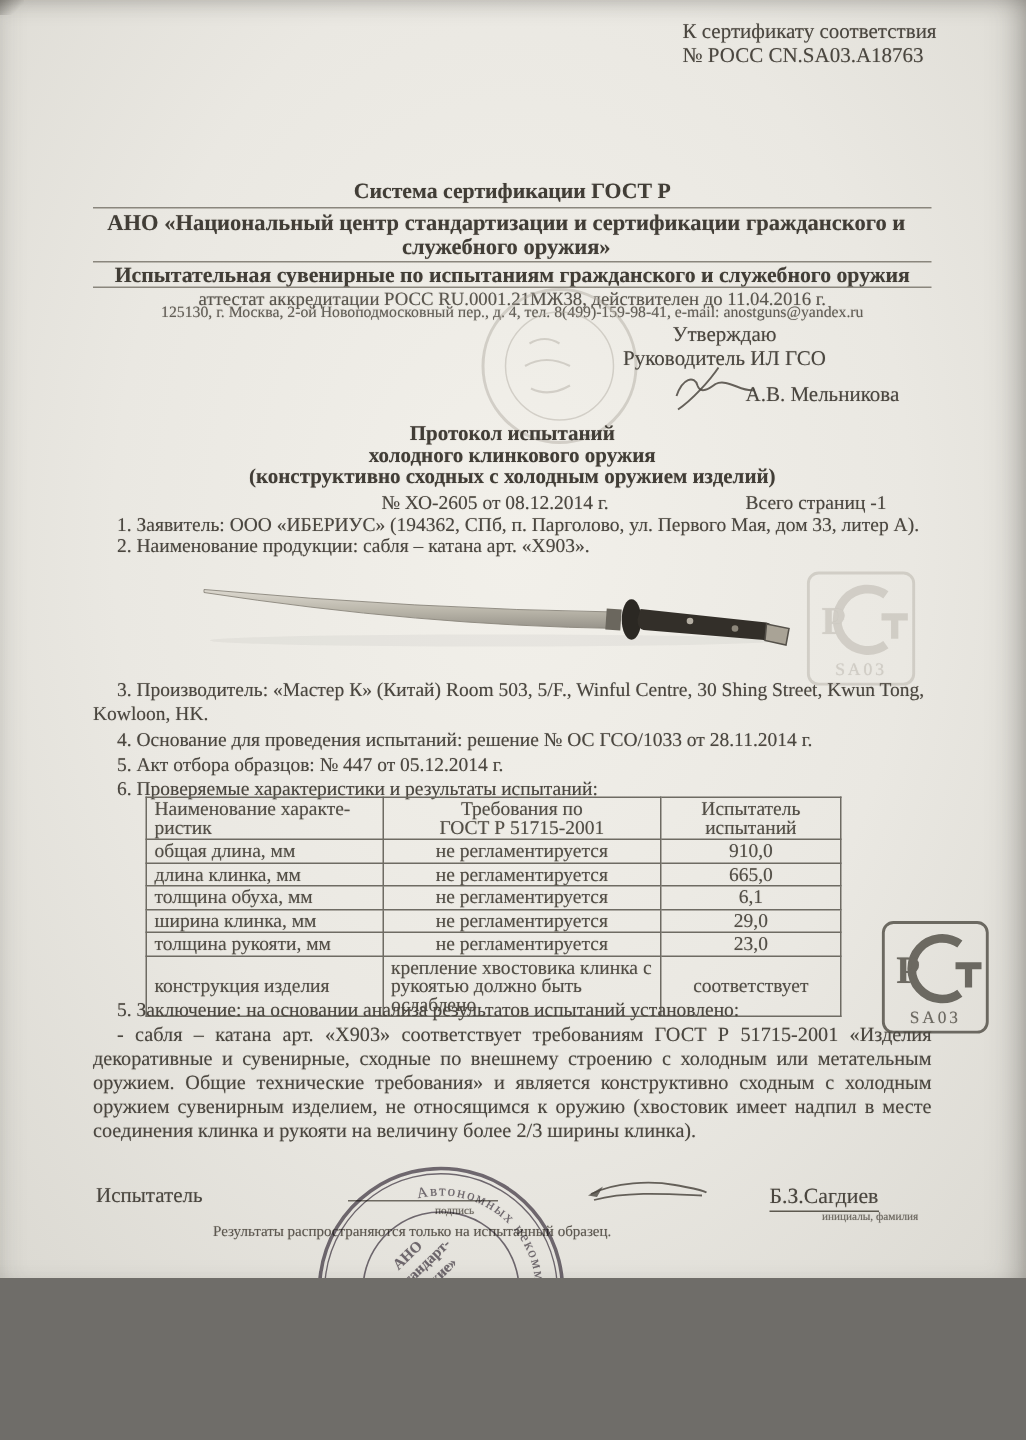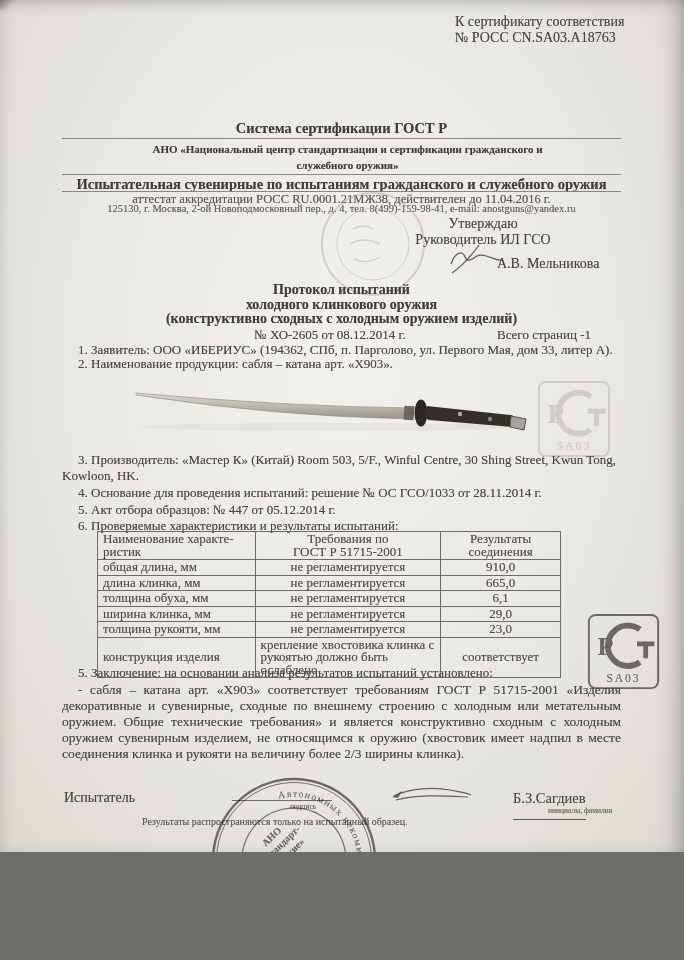--- a/index.html
+++ b/index.html
@@ -53,21 +53,21 @@
     </defs>
   </svg>
 
   <div class="abs" style="left:455px;top:14px;font-size:14px;line-height:16px;">
     <div>К сертификату соответствия</div>
     <div>№ РОСС CN.SA03.A18763</div>
   </div>
 
   <div class="abs c b" style="left:62px;top:120px;width:559px;font-size:14.5px;">Система сертификации ГОСТ Р</div>
   <div class="rule" style="left:62px;top:138px;width:559px;"></div>
-  <div class="abs c b pre" style="left:68px;top:141px;width:559px;font-size:11px;line-height:16px;">АНО «Национальный центр стандартизации и сертификации гражданского и
+  <div class="abs c b pre" style="left:58px;top:141px;width:559px;font-size:15px;line-height:16px;">АНО «Национальный центр стандартизации и сертификации гражданского и
 служебного оружия»</div>
   <div class="rule" style="left:62px;top:174px;width:559px;"></div>
   <div class="abs c b" style="left:62px;top:176px;width:559px;font-size:14.5px;">Испытательная сувенирные по испытаниям гражданского и служебного оружия</div>
   <div class="rule" style="left:62px;top:191px;width:559px;"></div>
   <div class="abs c" style="left:62px;top:192px;width:559px;font-size:12.5px;color:#5a564e;">аттестат аккредитации РОСС RU.0001.21МЖ38, действителен до 11.04.2016 г.</div>
   <div class="abs c" style="left:62px;top:203px;width:559px;font-size:10.5px;color:#635f57;">125130, г. Москва, 2-ой Новоподмосковный пер., д. 4,   тел. 8(499)-159-98-41, e-mail: anostguns@yandex.ru</div>
 
   <svg class="abs stampfaint" style="left:318px;top:189px;" width="110" height="110" viewBox="0 0 110 110">
     <circle cx="55" cy="55" r="51" fill="none" stroke="currentColor" stroke-width="2"></circle>
     <circle cx="55" cy="55" r="36" fill="none" stroke="currentColor" stroke-width="1"></circle>
@@ -126,21 +126,21 @@
           <col style="width:158px">
           <col style="width:186px">
           <col style="width:120px">
         </colgroup>
       <thead>
         <tr>
           <th class="pre">Наименование характе-
 ристик</th>
           <th class="pre">Требования по
 ГОСТ Р 51715-2001</th>
-          <th>Результаты соединения</th>
+          <th>Испытатель испытаний</th>
         </tr>
       </thead>
       <tbody>
         <tr>
           <td>общая длина, мм</td>
           <td>не регламентируется</td>
           <td>910,0</td>
         </tr>
         <tr>
           <td>длина клинка, мм</td>
@@ -178,21 +178,21 @@
   <div class="abs par" style="left:62px;top:665px;width:559px;">5. Заключение: на основании анализа результатов испытаний установлено:</div>
   <div class="abs par" style="left:62px;top:682px;width:559px;line-height:16px;text-align:justify;font-size:13.5px;">- сабля – катана арт. «Х903» соответствует требованиям ГОСТ Р 51715-2001 «Изделия декоративные и сувенирные, сходные по внешнему строению с холодным или метательным оружием. Общие технические требования» и является конструктивно сходным с холодным оружием сувенирным изделием, не относящимся к оружию (хвостовик имеет надпил в месте соединения клинка и рукояти на величину более 2/3 ширины клинка).</div>
 
   <div class="abs" style="left:64px;top:790px;font-size:14px;">Испытатель</div>
   <div class="rule" style="left:232px;top:800px;width:100px;background:#6e6a62;"></div>
   <div class="abs smallcap" style="left:258px;top:802px;">подпись</div>
   <svg class="abs" style="left:388px;top:784px;" width="85" height="20" viewBox="0 0 85 20">
     <path d="M4,13 L14,7 L10,14 Z" fill="#4c4841" opacity=".8"></path>
     <path d="M6,12 C22,4 46,3 62,6 C72,8 80,9 83,11 M8,16 C30,10 58,12 80,13" fill="none" stroke="#4c4841" stroke-width="1.2" opacity=".85"></path>
   </svg>
-  <div class="abs" style="left:513px;top:790px;font-size:14.5px;border-bottom:1px solid #5d594f;padding-bottom:12px;">Б.З.Сагдиев</div>
+  <div class="abs" style="left:513px;top:790px;font-size:14.5px;border-bottom:1px solid #5d594f;padding-bottom:0px;">Б.З.Сагдиев</div>
   <div class="abs smallcap" style="left:516px;top:806px;">инициалы, фамилия</div>
 
   <div class="abs" style="left:142px;top:816px;font-size:10px;color:#5d5850;">Результаты распространяются только на испытанный образец.</div>
 
   <svg class="abs stampink" style="left:209px;top:775px;mix-blend-mode:multiply;" width="170" height="170" viewBox="0 0 170 170">
     <g transform="rotate(-14 85 85)">
       <circle cx="85" cy="85" r="81" fill="none" stroke="currentColor" stroke-width="2.4"></circle>
       <circle cx="85" cy="85" r="77.5" fill="none" stroke="currentColor" stroke-width="0.9"></circle>
       <circle cx="85" cy="85" r="52" fill="none" stroke="currentColor" stroke-width="1.1"></circle>
       <path id="rp" d="M85,22 a63,63 0 1 1 -0.02,0" fill="none"></path>

